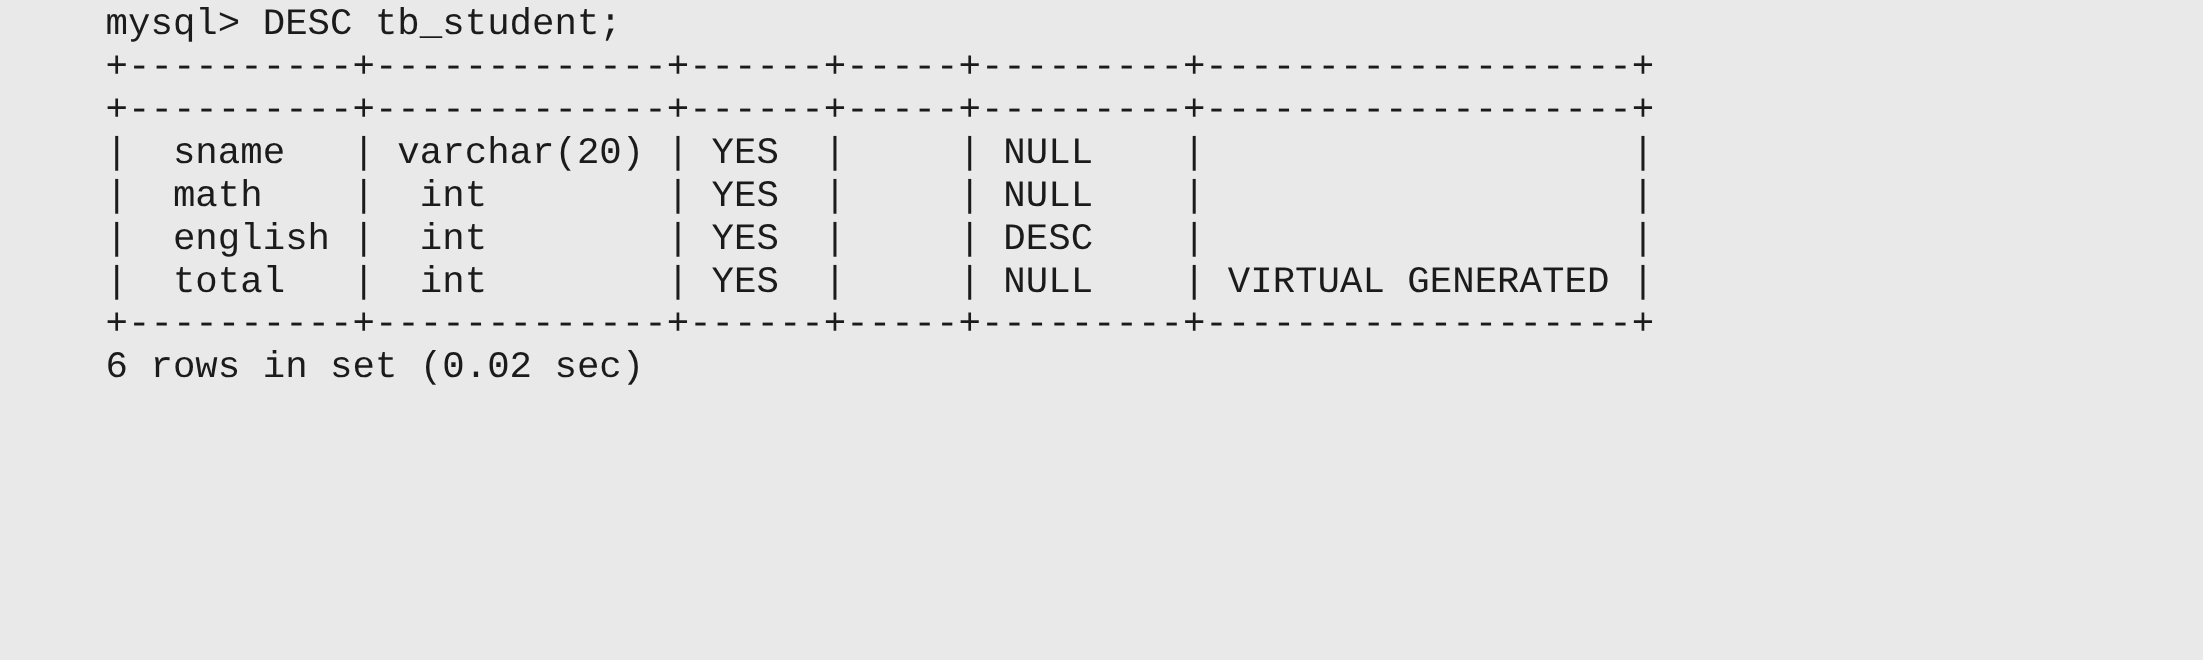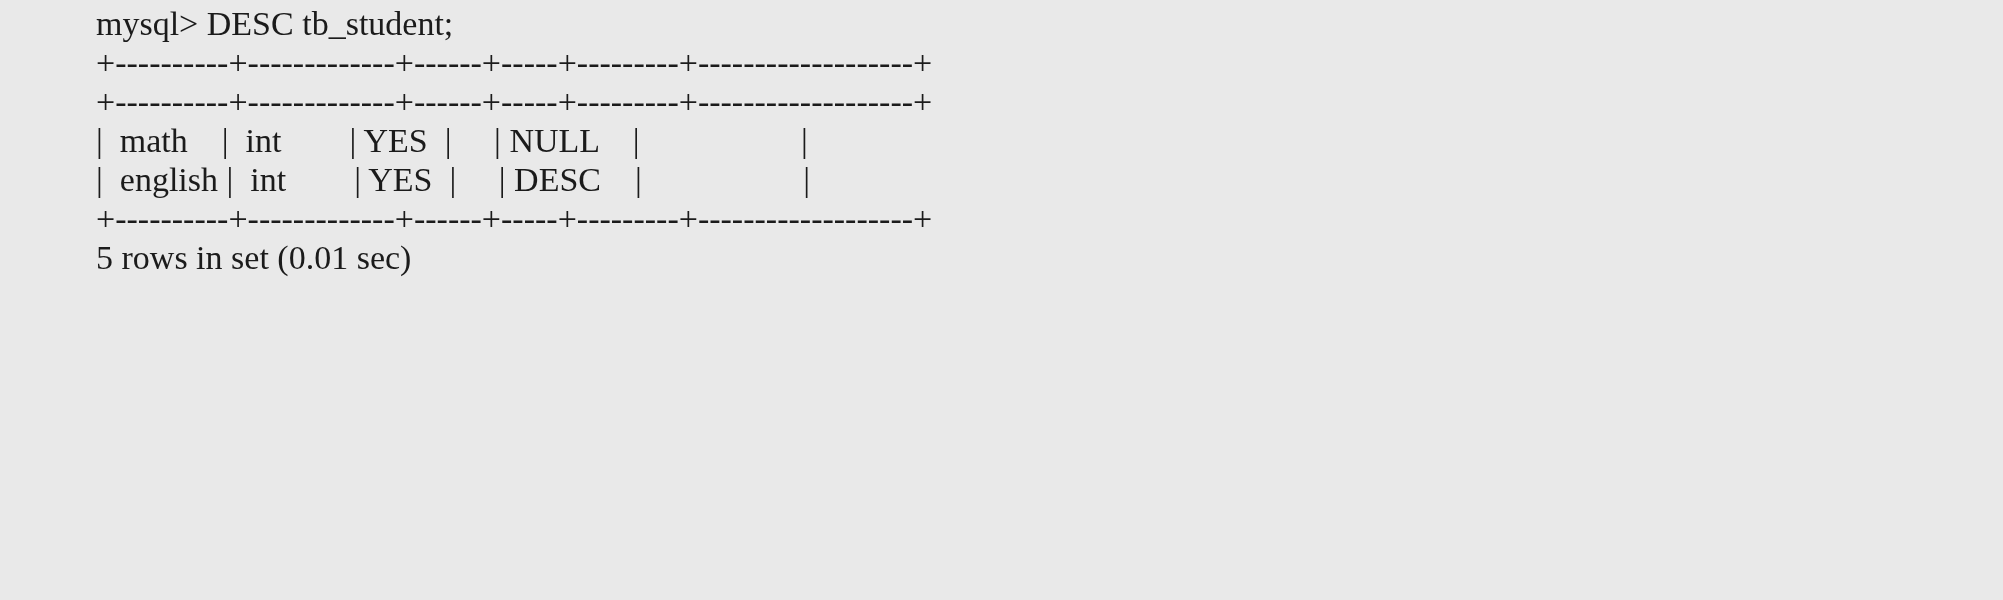--- a/index.html
+++ b/index.html
@@ -10,37 +10,39 @@
     width: 2003px;
     height: 600px;
     background: #e9e9e9;
     overflow: hidden;
   }
   .terminal {
     box-sizing: border-box;
     width: 1684px;
     height: 600px;
     padding: 4px 0 0 96px;
-    font-family: Liberation Serif, serif;
+    font-family: Liberation Mono, monospace;
     font-size: 34px;
     line-height: 39px;
     color: #1b1b1b;
     background: #e9e9e9;
   }
   .term-line {
     white-space: pre;
     height: 39px;
     font-weight: 400;
     letter-spacing: 0;
   }
 </style>
 </head>
 <body>
 
 <div class="terminal">
   <div class="term-line">mysql&gt; DESC tb_student;</div>
   <div class="term-line">+----------+-------------+------+-----+---------+-------------------+</div>
   <div class="term-line">+----------+-------------+------+-----+---------+-------------------+</div>
+  <div class="term-line">|  sname   | varchar(20) | YES  |     | NULL    |                   |</div>
   <div class="term-line">|  math    |  int        | YES  |     | NULL    |                   |</div>
   <div class="term-line">|  english |  int        | YES  |     | DESC    |                   |</div>
+  <div class="term-line">|  total   |  int        | YES  |     | NULL    | VIRTUAL GENERATED |</div>
   <div class="term-line">+----------+-------------+------+-----+---------+-------------------+</div>
-  <div class="term-line">5 rows in set (0.01 sec)</div>
+  <div class="term-line">6 rows in set (0.02 sec)</div>
 </div>
 
 </body></html>

